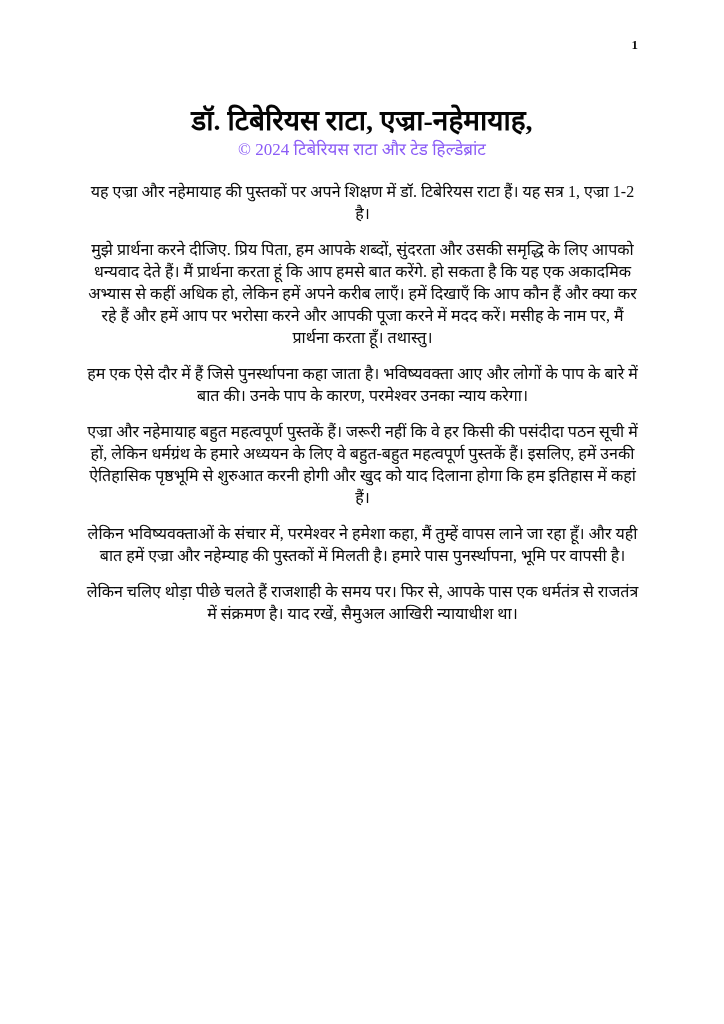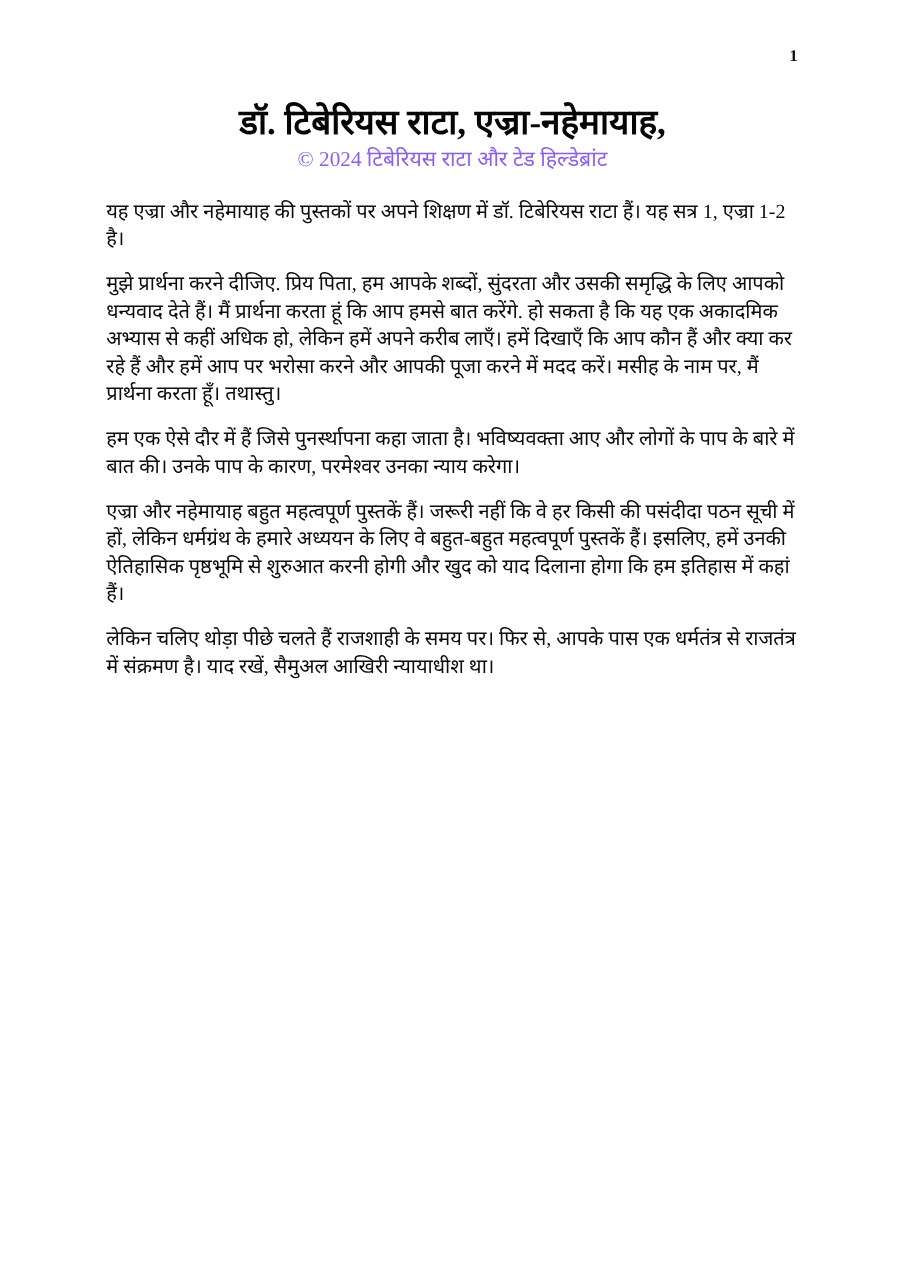--- a/index.html
+++ b/index.html
@@ -20,21 +20,21 @@
   .page-number {
     position: absolute;
     top: 38px;
     right: 86px;
     font-size: 13px;
     font-weight: 700;
     line-height: 1;
     color: #0b0b0b;
   }
   .doc-header {
-    padding-top: 82px;
+    padding-top: 104px;
     text-align: center;
   }
   .doc-title {
     margin: 0;
     font-size: 28px;
     font-weight: 700;
     line-height: 33px;
     color: #050505;
     letter-spacing: 0;
   }
@@ -42,21 +42,21 @@
     margin-top: 2px;
     font-size: 17px;
     font-weight: 400;
     line-height: 22px;
     color: #8b5cf6;
   }
   .doc-body {
     margin: 20px 84px 0 85px;
     font-size: 16px;
     line-height: 22px;
-    text-align: left;
+    text-align: center;
   }
   .doc-body p {
     margin: 0 0 14px 0;
     padding: 0;
   }
 </style>
 </head>
 <body>
 
 <div class="page">
@@ -68,16 +68,17 @@
       <span>डॉ. टिबेरियस राटा, एज्रा-नहेमायाह,</span><br>
     </h1>
     <div class="doc-copyright">© 2024 टिबेरियस राटा और टेड हिल्डेब्रांट</div>
   </header>
 
   <main class="doc-body">
       <p>यह एज्रा और नहेमायाह की पुस्तकों पर अपने शिक्षण में डॉ. टिबेरियस राटा हैं। यह सत्र 1, एज्रा 1-2 है।</p>
       <p>मुझे प्रार्थना करने दीजिए. प्रिय पिता, हम आपके शब्दों, सुंदरता और उसकी समृद्धि के लिए आपको धन्यवाद देते हैं। मैं प्रार्थना करता हूं कि आप हमसे बात करेंगे. हो सकता है कि यह एक अकादमिक अभ्यास से कहीं अधिक हो, लेकिन हमें अपने करीब लाएँ। हमें दिखाएँ कि आप कौन हैं और क्या कर रहे हैं और हमें आप पर भरोसा करने और आपकी पूजा करने में मदद करें। मसीह के नाम पर, मैं प्रार्थना करता हूँ। तथास्तु।</p>
       <p>हम एक ऐसे दौर में हैं जिसे पुनर्स्थापना कहा जाता है। भविष्यवक्ता आए और लोगों के पाप के बारे में बात की। उनके पाप के कारण, परमेश्वर उनका न्याय करेगा।</p>
       <p>एज्रा और नहेमायाह बहुत महत्वपूर्ण पुस्तकें हैं। जरूरी नहीं कि वे हर किसी की पसंदीदा पठन सूची में हों, लेकिन धर्मग्रंथ के हमारे अध्ययन के लिए वे बहुत-बहुत महत्वपूर्ण पुस्तकें हैं। इसलिए, हमें उनकी ऐतिहासिक पृष्ठभूमि से शुरुआत करनी होगी और खुद को याद दिलाना होगा कि हम इतिहास में कहां हैं।</p>
+      <p>लेकिन भविष्यवक्ताओं के संचार में, परमेश्वर ने हमेशा कहा, मैं तुम्हें वापस लाने जा रहा हूँ। और यही बात हमें एज्रा और नहेम्याह की पुस्तकों में मिलती है। हमारे पास पुनर्स्थापना, भूमि पर वापसी है।</p>
       <p>लेकिन चलिए थोड़ा पीछे चलते हैं राजशाही के समय पर। फिर से, आपके पास एक धर्मतंत्र से राजतंत्र में संक्रमण है। याद रखें, सैमुअल आखिरी न्यायाधीश था।</p>
     </main>
 
 </div>
 
 </body></html>

